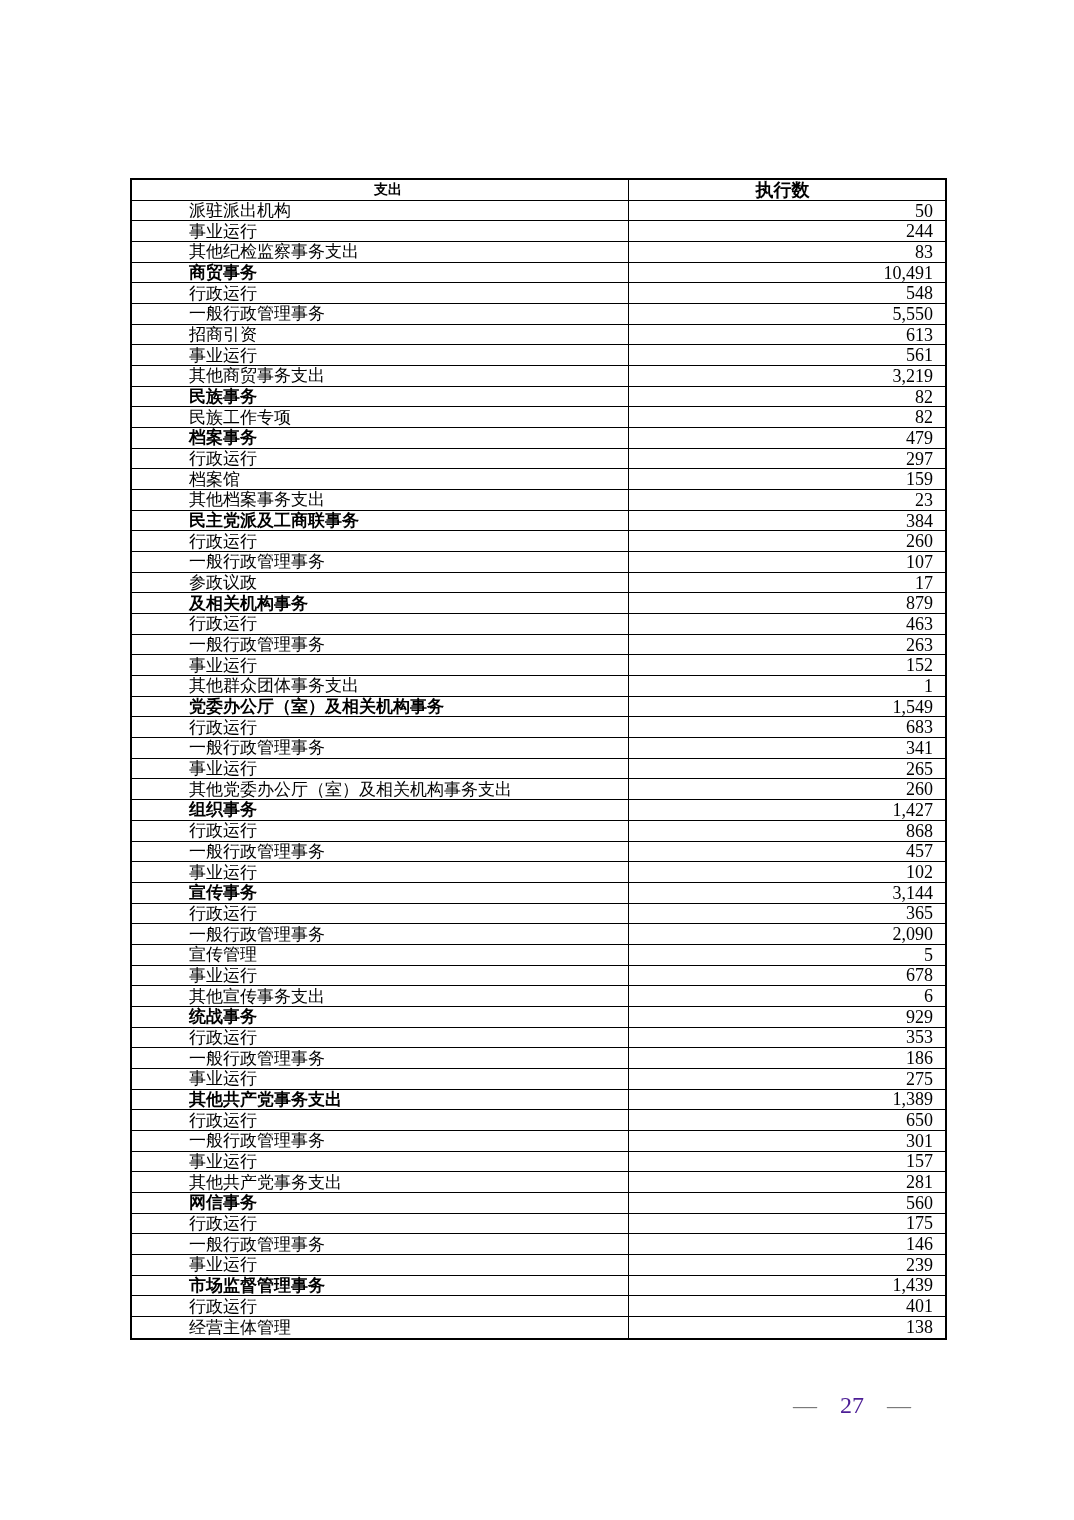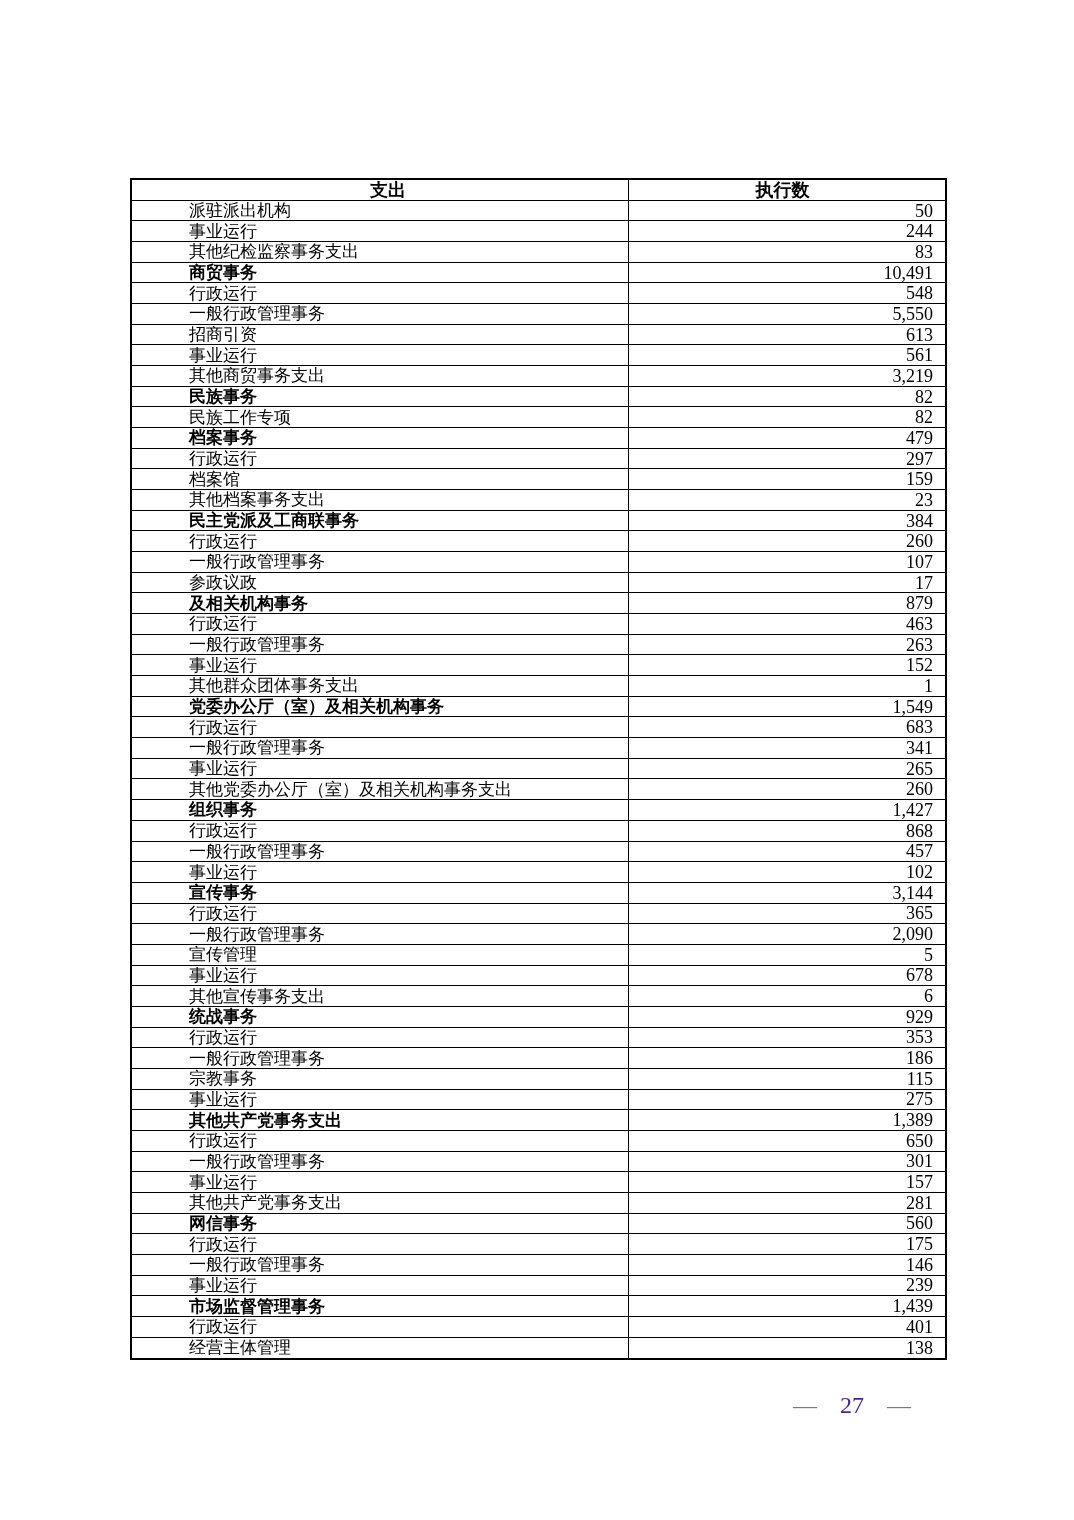--- a/index.html
+++ b/index.html
@@ -60,21 +60,21 @@
     padding-right: 12px;
     font-size: 18px;
     line-height: 1;
   }
   .row.header {
     font-weight: bold;
   }
   .row.header .cell.label {
     justify-content: center;
     padding-left: 16px;
-    font-size: 18px;
+    font-size: 14px;
   }
   .row.header .cell.value {
     justify-content: center;
     padding-right: 9px;
     font-size: 18px;
   }
   .page-number {
     position: absolute;
     left: 793px;
     top: 1390px;
@@ -267,24 +267,20 @@
         </div>
         <div class="row">
           <div class="cell label">行政运行</div>
           <div class="cell value">353</div>
         </div>
         <div class="row">
           <div class="cell label">一般行政管理事务</div>
           <div class="cell value">186</div>
         </div>
         <div class="row">
-          <div class="cell label">宗教事务</div>
-          <div class="cell value">115</div>
-        </div>
-        <div class="row">
           <div class="cell label">事业运行</div>
           <div class="cell value">275</div>
         </div>
         <div class="row category">
           <div class="cell label">其他共产党事务支出</div>
           <div class="cell value">1,389</div>
         </div>
         <div class="row">
           <div class="cell label">行政运行</div>
           <div class="cell value">650</div>

